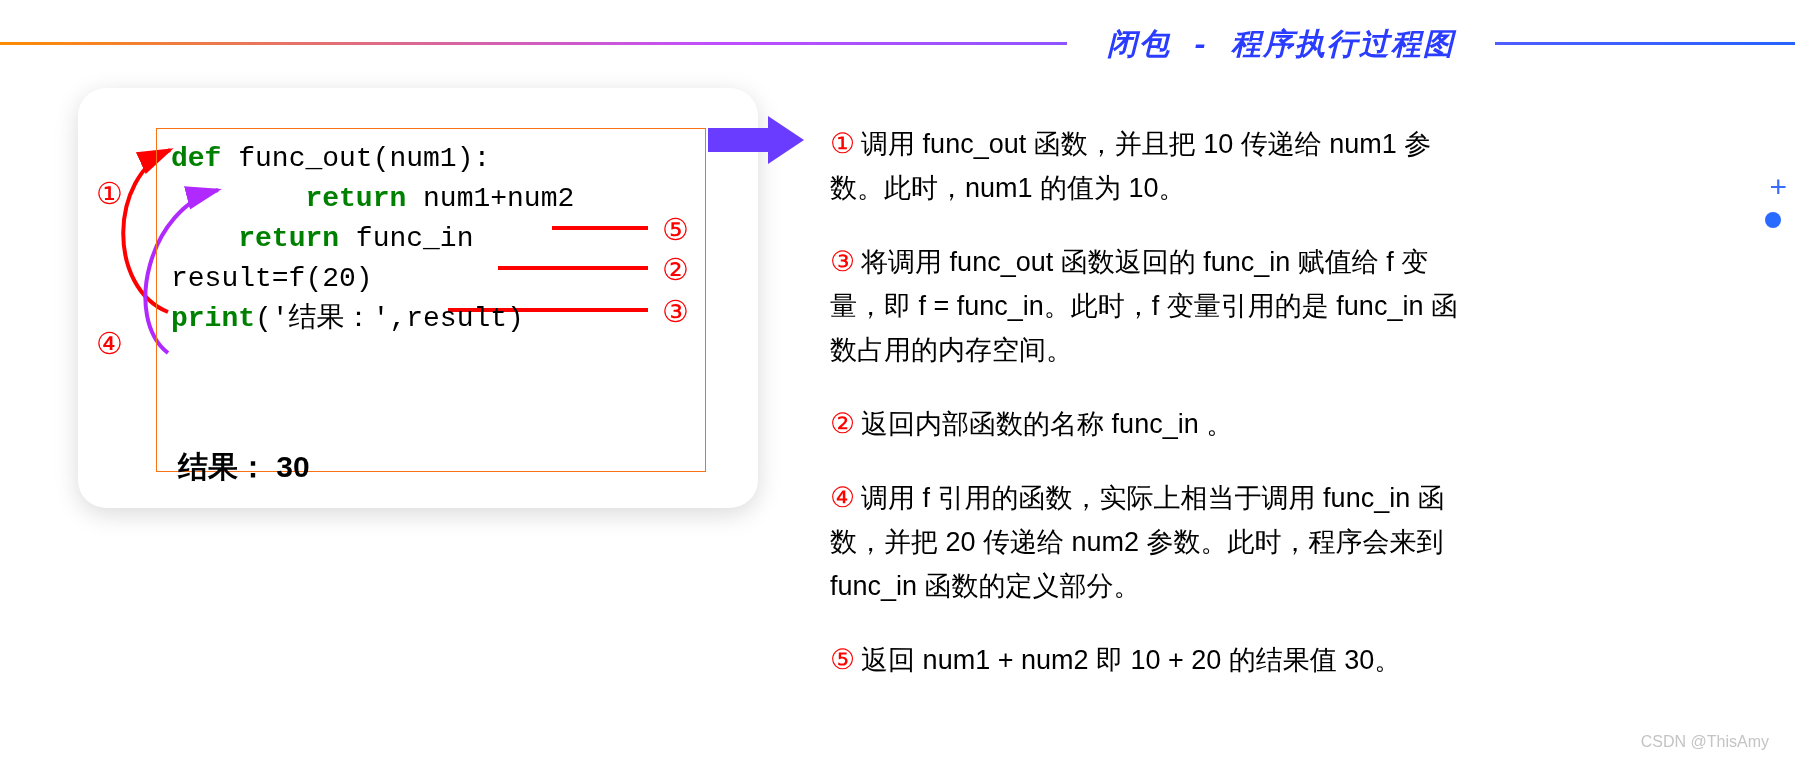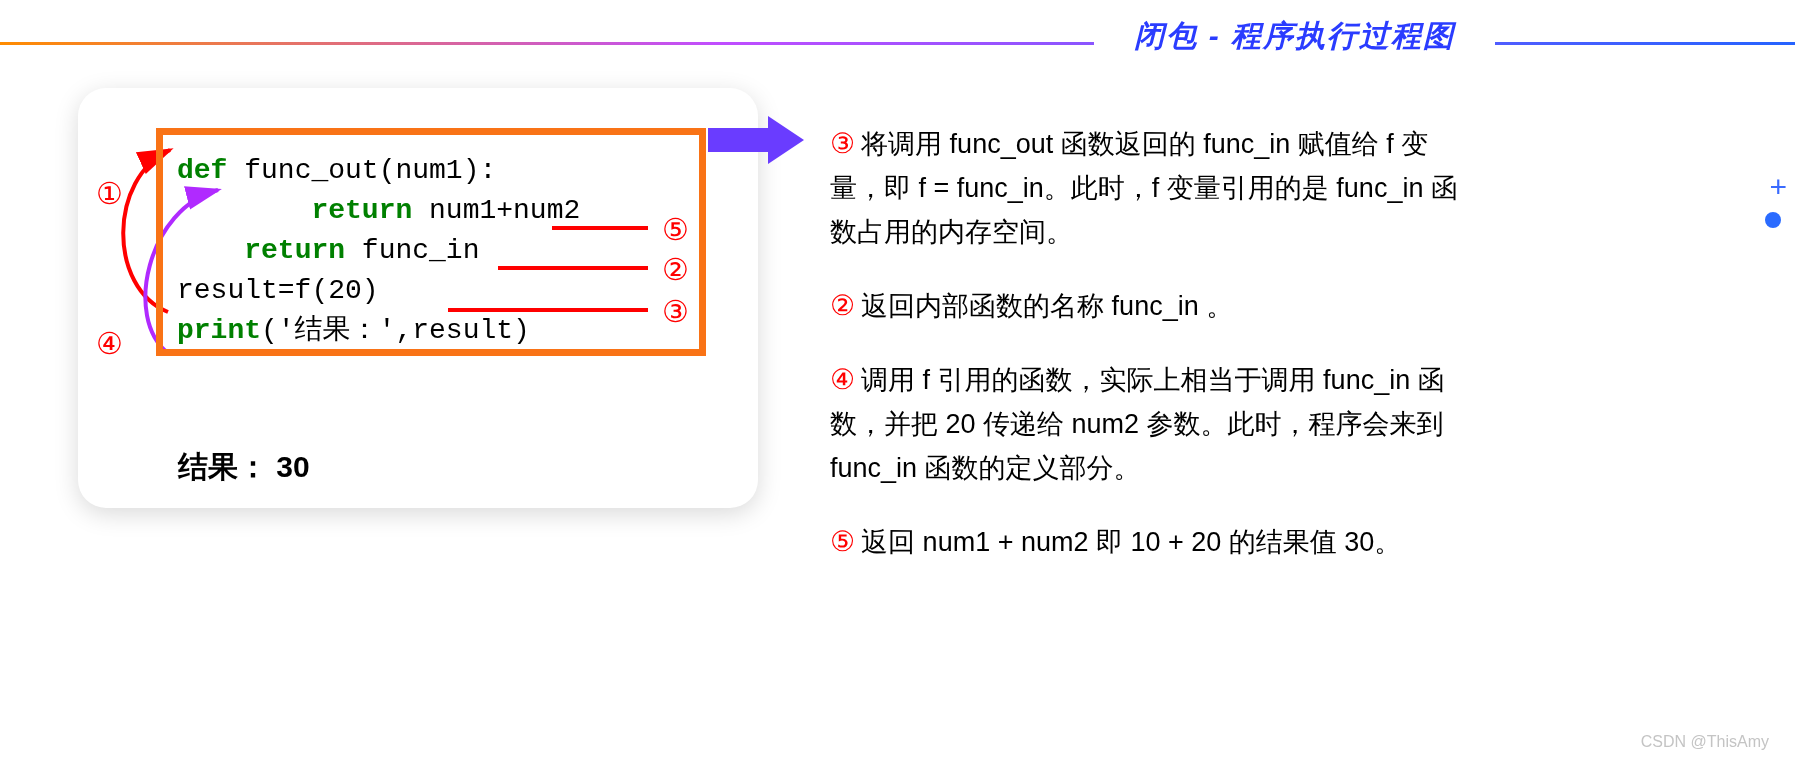--- a/index.html
+++ b/index.html
@@ -15,48 +15,49 @@
   .top-line {
     position: absolute;
     top: 42px;
     left: 0;
     right: 0;
     height: 3px;
     background: linear-gradient(to right, #ff8c00 0%, #c04dff 40%, #2563ff 100%);
   }
   .title {
     position: absolute;
-    top: 16px;
+    top: 24px;
     right: 300px;
     background: #ffffff;
     padding: 0 40px;
     color: #2a3cff;
     font-size: 30px;
     font-weight: 700;
     letter-spacing: 2px;
     font-style: italic;
+    font-family: Liberation Mono, monospace;
   }
   .code-panel {
     position: absolute;
     left: 78px;
     top: 88px;
     width: 680px;
     height: 420px;
     border-radius: 28px;
     box-shadow: 0 6px 24px rgba(0,0,0,.15);
     background: #fff;
   }
   .code-inner {
     position: absolute;
     left: 78px;
     top: 40px;
     width: 550px;
-    height: 228px;
-    border: 7px solid #f97316;
-    padding: 16px 14px 10px 14px;
+    height: 344px;
+    border: 1px solid #f97316;
+    padding: 10px 14px 10px 14px;
   }
   .code-line {
     font-family: "Courier New", Consolas, monospace;
     font-size: 28px;
     line-height: 40px;
     white-space: pre;
   }
   .kw { color: #008000; font-weight: 700; }
   .id { color: #000; }
   .output {
@@ -184,20 +185,21 @@
     <div class="code-line"><span class="id">result=f(20)</span></div>
     <div class="code-line"><span class="kw">print</span><span class="id">('结果：',result)</span></div>
   </div>
 
   <div class="output">结果： 30</div>
 </div>
 
 <div class="arrow-right"></div>
 
 <div class="desc">
+  <p><span class="circ">①</span><span>调用 func_out 函数，并且把 10 传递给 num1 参数。此时，num1 的值为 10。</span></p>
   <p><span class="circ">③</span><span>将调用 func_out 函数返回的 func_in 赋值给 f 变量，即 f = func_in。此时，f 变量引用的是 func_in 函数占用的内存空间。</span></p>
   <p><span class="circ">②</span><span>返回内部函数的名称 func_in 。</span></p>
   <p><span class="circ">④</span><span>调用 f 引用的函数，实际上相当于调用 func_in 函数，并把 20 传递给 num2 参数。此时，程序会来到 func_in 函数的定义部分。</span></p>
   <p><span class="circ">⑤</span><span>返回 num1 + num2 即 10 + 20 的结果值 30。</span></p>
 </div>
 
 <div class="side-plus">+</div>
 <div class="side-dot"></div>
 
 <div class="watermark">CSDN @ThisAmy</div>

